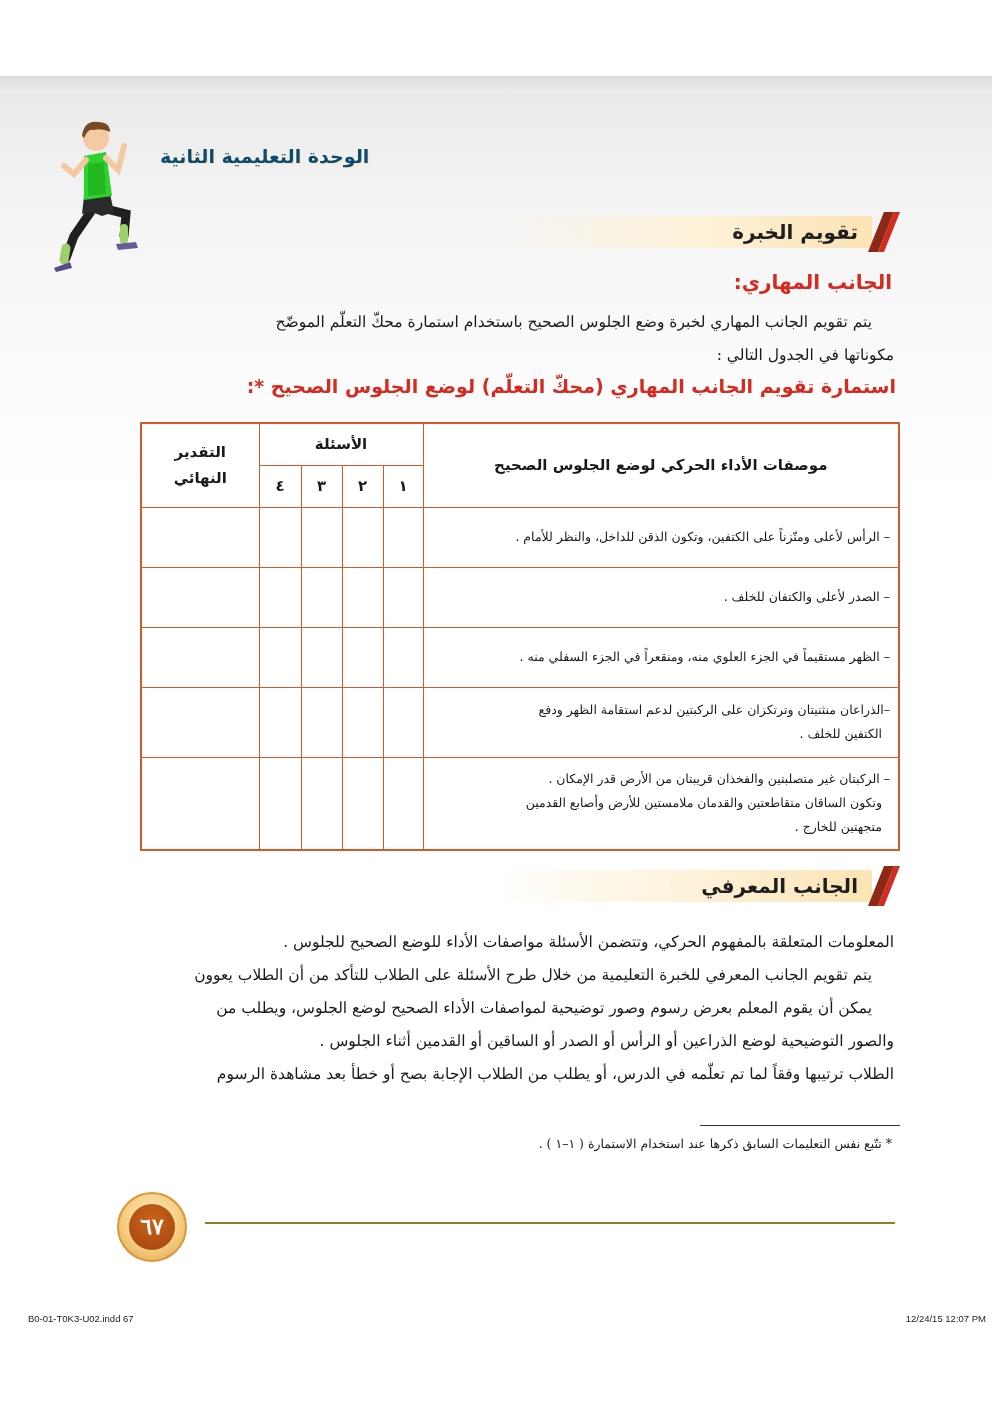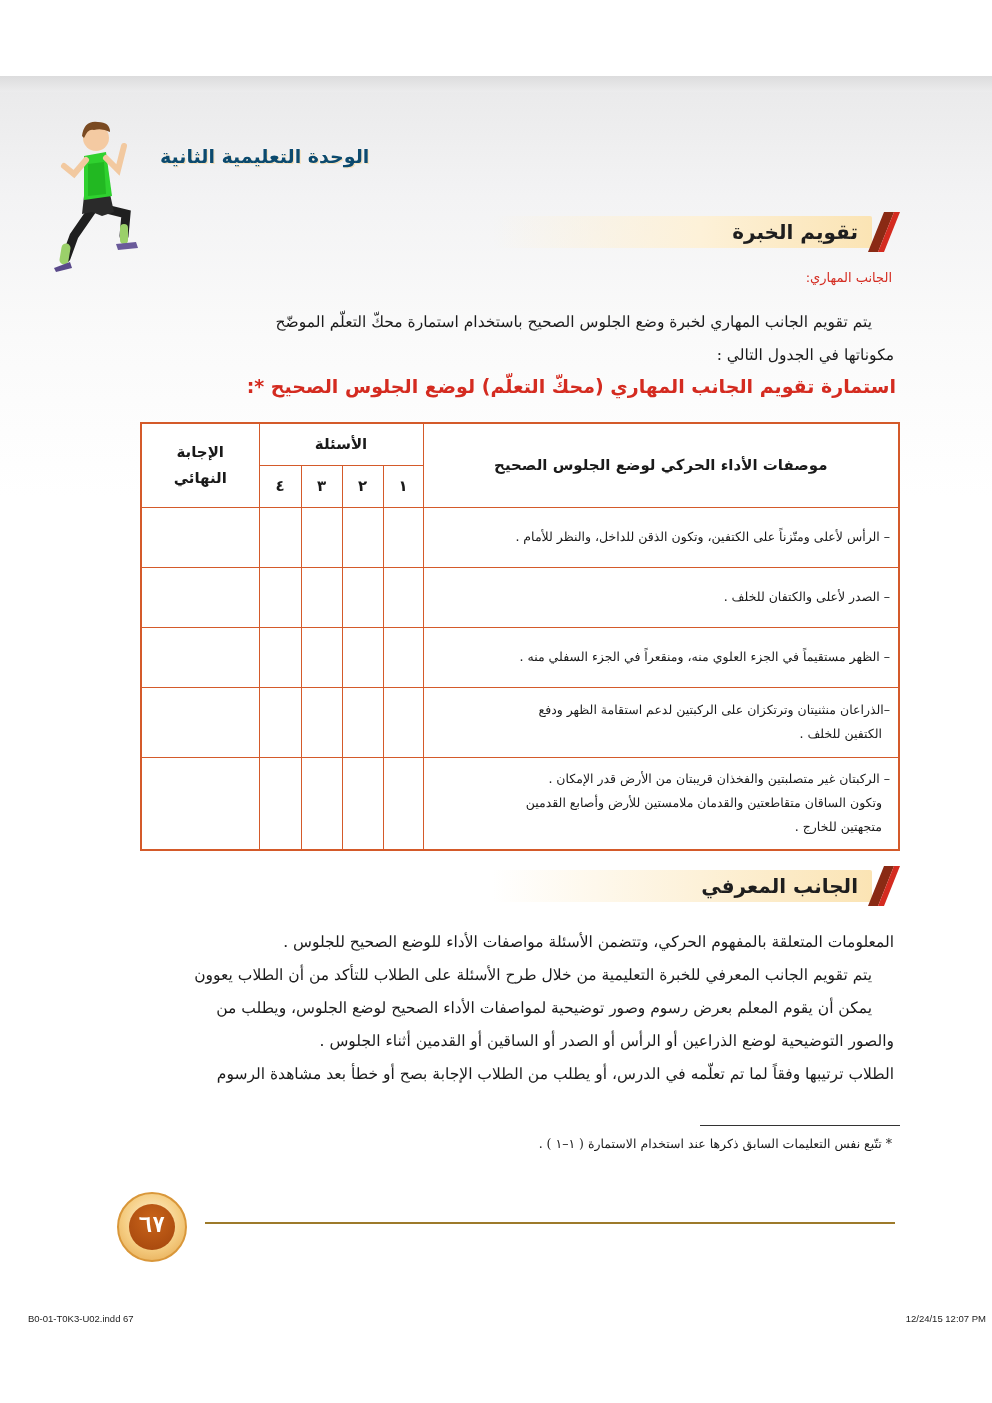--- a/index.html
+++ b/index.html
@@ -36,21 +36,21 @@
     position: absolute; top: 0; right: 0; width: 36px; height: 40px;
   }
   .section-banner .label {
     position: absolute; top: 0; right: 42px; height: 40px; line-height: 40px;
     font-family: "DejaVu Sans", sans-serif; font-weight: bold; font-size: 20px; color: #1e1e1e;
     white-space: nowrap;
   }
 
   .subhead {
     position: absolute; right: 100px; top: 270px; font-family: "DejaVu Sans", sans-serif;
-    font-weight: normal; font-size: 13px; color: #d42b20; direction: rtl;
+    font-weight: bold; font-size: 20px; color: #d42b20; direction: rtl;
   }
 
   .para {
     position: absolute; right: 98px; direction: rtl; text-align: justify;
     font-size: 15.5px; line-height: 33px; color: #1a1a1a;
   }
   .para .indent { display: inline-block; width: 22px; }
 
   .form-title {
     position: absolute; right: 96px; top: 375px; direction: rtl;
@@ -76,21 +76,21 @@
   .footnote { position: absolute; right: 100px; top: 1136px; direction: rtl; font-size: 12.5px; color: #1a1a1a; white-space: nowrap; }
 
   .page-num {
     position: absolute; left: 117px; top: 1192px; width: 70px; height: 70px; border-radius: 50%;
     background: radial-gradient(circle at 50% 40%, #fff4d6 0%, #f5cd82 55%, #e2a247 100%);
     border: 2px solid #d9973a;
   }
   .page-num-inner {
     position: absolute; left: 10px; top: 10px; width: 46px; height: 46px; border-radius: 50%;
     background: radial-gradient(circle at 50% 35%, #c9641a 0%, #a2440c 100%);
-    color: #fff; font-family: Liberation Mono, monospace; font-weight: bold; font-size: 22px;
+    color: #fff; font-family: Liberation Serif, serif; font-weight: bold; font-size: 22px;
     text-align: center; line-height: 46px;
   }
   .page-rule {
     position: absolute; left: 205px; top: 1222px; width: 690px; height: 2px; background: #9d7a2a;
   }
 
   .slug-left { position: absolute; left: 28px; top: 1313px; font-family: "Liberation Sans", sans-serif; font-size: 9.5px; color: #222; }
   .slug-right { position: absolute; right: 6px; top: 1313px; font-family: "Liberation Sans", sans-serif; font-size: 9.5px; color: #222; }
 </style>
 </head>
@@ -148,21 +148,21 @@
     <col style="width:41px">
     <col style="width:41px">
     <col style="width:42px">
     <col style="width:118px">
   </colgroup>
   <tbody>
       <tr style="height:42px;">
     <th rowspan="2">موصفات الأداء الحركي لوضع الجلوس الصحيح</th>
     <th colspan="4">الأسئلة</th>
     <th rowspan="2">
-      <div>الإجابة</div>
+      <div>التقدير</div>
       <div style="margin-top:8px;">النهائي</div>
     </th>
   </tr>
   <tr style="height:42px;">
     <th>١</th>
     <th>٢</th>
     <th>٣</th>
     <th>٤</th>
   </tr>
   <tr style="height:60px;">

